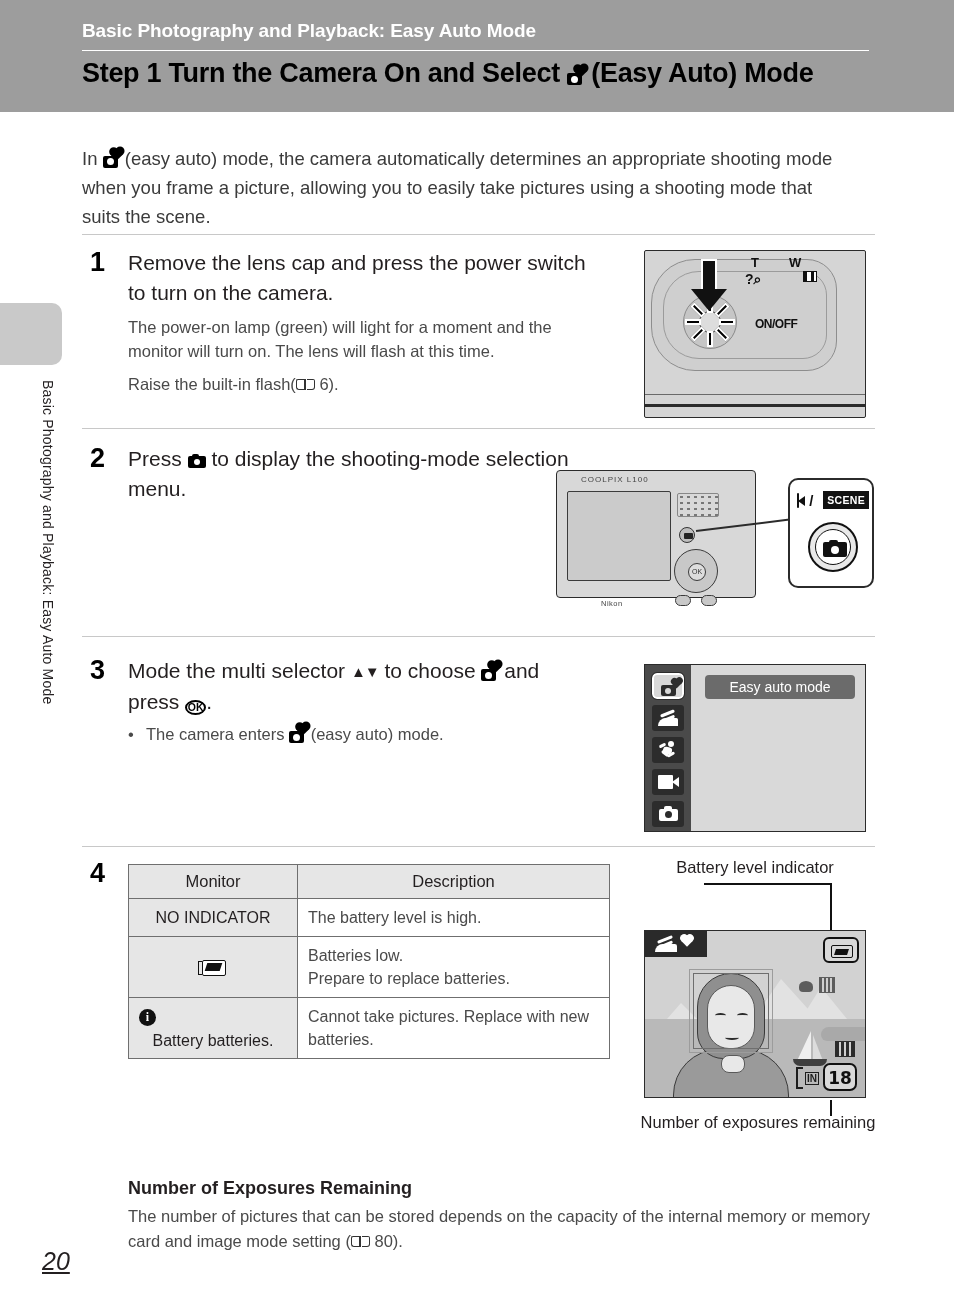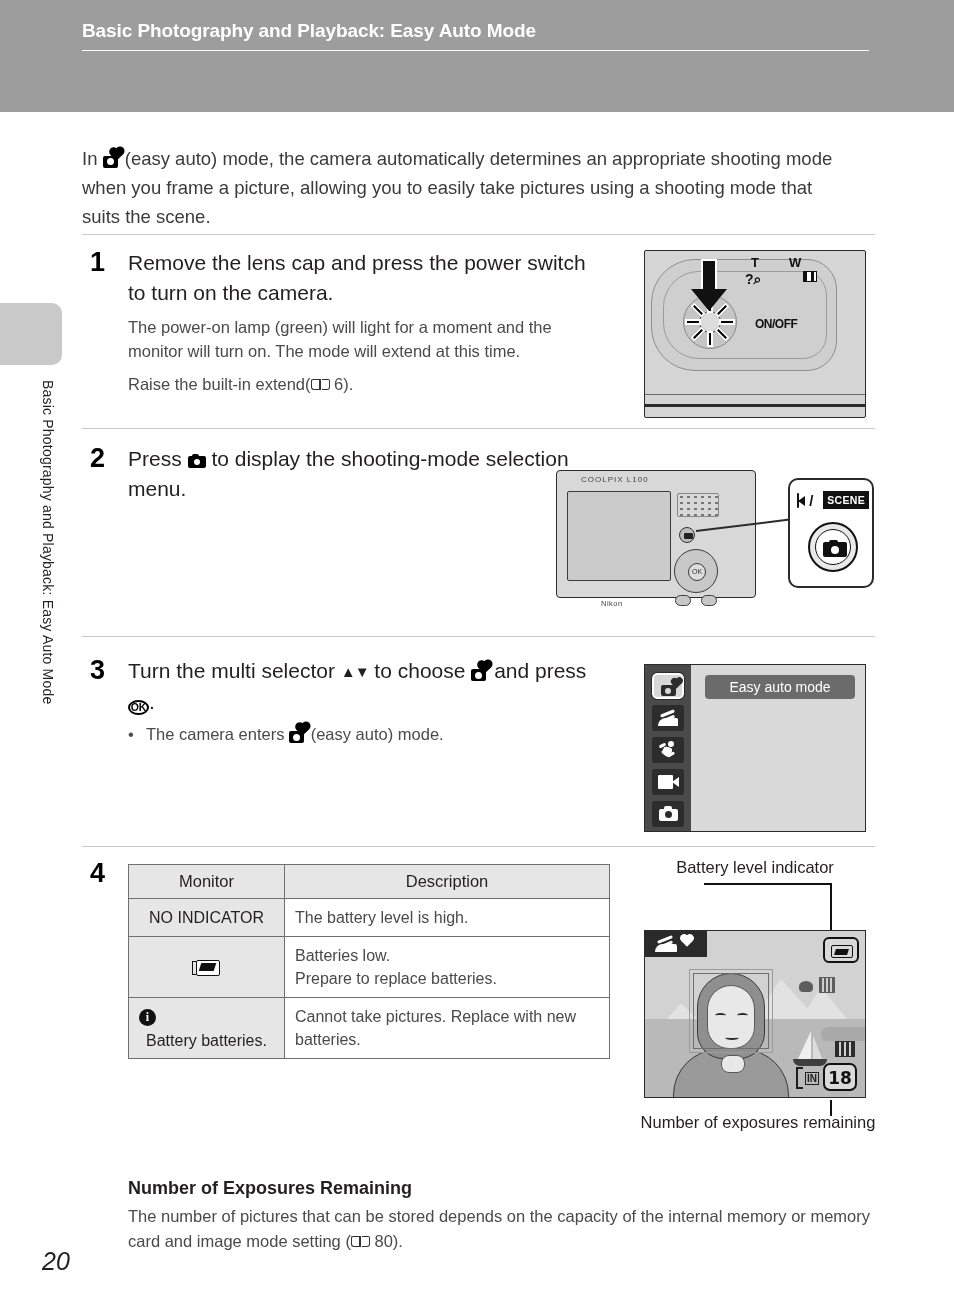--- a/index.html
+++ b/index.html
@@ -71,20 +71,21 @@
     letter-spacing: 0.2px;
   }
 
   
   .page-number {
     position: absolute;
     left: 42px; top: 1247px;
     font-size: 25px;
     font-style: italic;
     color: #231f20;
+    text-decoration: underline;
   }
 
   
   .content {
     position: absolute;
     left: 78px; top: 112px;
     width: 800px;
   }
 
   .intro {
@@ -543,21 +544,21 @@
   .battery-table th {
     background: #e6e6e6;
     font-weight: normal;
     text-align: center;
     font-size: 16.5px;
     color: #231f20;
   }
   .battery-table td.mon {
     background: #e6e6e6;
     text-align: center;
-    width: 156px;
+    width: 169px;
     color: #231f20;
     margin-top: 16px;
   }
   .battery-table td.desc {
     background: #ffffff;
     color: #4a4a4a;
     line-height: 23px;
   }
 
   .batt-ico {
@@ -833,20 +834,27 @@
     font-size: 16.5px; line-height: 25px; color: #4a4a4a;
   }
 </style>
 </head>
 <body>
 
 <div class="header-band">
   <div class="header-inner">
     <div class="header-kicker">Basic Photography and Playback: Easy Auto Mode</div>
     <div class="header-rule"></div>
+    <div class="header-title">
+      <span>Step 1 Turn the Camera On and Select</span>
+      <span class="ico ico-easyauto">
+        <span class="body"></span><span class="lens"></span><span class="heart"></span>
+      </span>
+      <span>(Easy Auto) Mode</span>
+    </div>
   </div>
 </div>
 
 <div class="side-tab-block"></div>
 <div class="side-tab-text">Basic Photography and Playback: Easy Auto Mode</div>
 
 <div class="page-number">20</div>
 
 <div class="content">
 
@@ -856,23 +864,23 @@
       <span class="body"></span><span class="lens"></span><span class="heart"></span>
     </span>
     <span>(easy auto) mode, the camera automatically determines an appropriate shooting mode when you frame a picture, allowing you to easily take pictures using a shooting mode that suits the scene.</span>
   </p>
 
   <hr class="sec" style="top:122px">
 
   <div class="step">
     <div class="step-num" style="top:137px">1</div>
     <div class="step-head" style="top:136px">Remove the lens cap and press the power switch to turn on the camera.</div>
-    <div class="step-body" style="top:203px">The power-on lamp (green) will light for a moment and the monitor will turn on. The mode will extend at this time.</div>
+    <div class="step-body" style="top:203px">The power-on lamp (green) will light for a moment and the monitor will turn on. The lens will flash at this time.</div>
     <div class="step-body" style="top:260px">
-      <span>Raise the built-in extend(</span><span class="ico ico-book"><span class="pg l"></span><span class="spine"></span><span class="pg r"></span></span>
+      <span>Raise the built-in flash(</span><span class="ico ico-book"><span class="pg l"></span><span class="spine"></span><span class="pg r"></span></span>
       <span>6).</span>
     </div>
   </div>
 
   <div class="figure fig1">
     <div class="plate"></div>
     <div class="plate2"></div>
     <div class="shutter-ring"></div>
     <div class="shutter-btn"></div>
     <div class="burst">
@@ -945,21 +953,21 @@
         </div>
       </div>
     </div>
   </div>
 
   <hr class="sec" style="top:524px">
 
   <div class="step">
     <div class="step-num" style="top:545px">3</div>
     <div class="step-head" style="top:544px">
-      <span>Turn the multi selector</span>
+      <span>Mode the multi selector</span>
       <span class="ico-tri">▲▼</span>
       <span>to choose</span>
       <span class="ico ico-easyauto">
         <span class="body"></span><span class="lens"></span><span class="heart"></span>
       </span>
       <span>and press</span>
       <span class="ico-ok">OK</span><span>.</span>
     </div>
     <div class="bullet-line" style="top:610px">
       <span class="dot">•</span><span>The camera enters</span>

